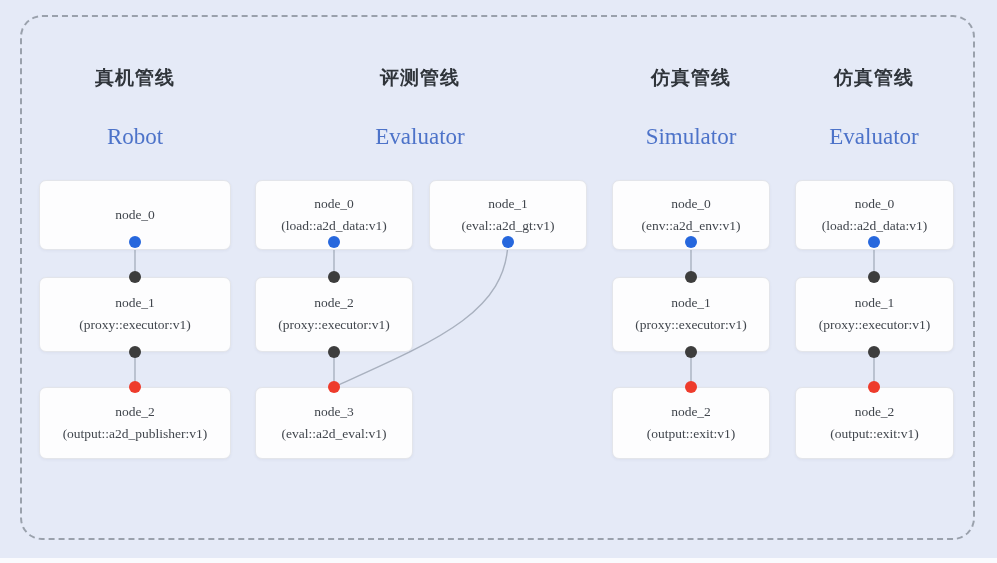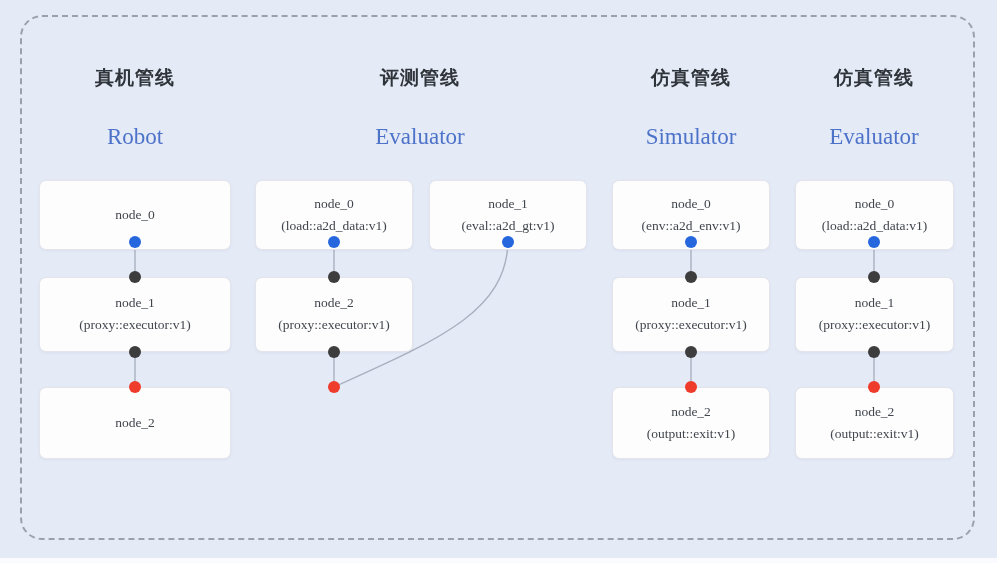--- a/index.html
+++ b/index.html
@@ -72,33 +72,38 @@
 
   <div class="node r1" style="left:39px;width:192px">
     <div class="node-name">node_0</div>
   </div>
   <div class="node r2" style="left:39px;width:192px">
     <div class="node-name">node_1</div>
     <div class="node-type">(proxy::executor:v1)</div>
   </div>
   <div class="node r3" style="left:39px;width:192px">
     <div class="node-name">node_2</div>
+    <div class="node-type">(output::a2d_publisher:v1)</div>
   </div>
 
   <div class="node r1" style="left:255px;width:158px">
     <div class="node-name">node_0</div>
     <div class="node-type">(load::a2d_data:v1)</div>
   </div>
   <div class="node r1" style="left:429px;width:158px">
     <div class="node-name">node_1</div>
     <div class="node-type">(eval::a2d_gt:v1)</div>
   </div>
   <div class="node r2" style="left:255px;width:158px">
     <div class="node-name">node_2</div>
     <div class="node-type">(proxy::executor:v1)</div>
+  </div>
+  <div class="node r3" style="left:255px;width:158px">
+    <div class="node-name">node_3</div>
+    <div class="node-type">(eval::a2d_eval:v1)</div>
   </div>
 
   <div class="node r1" style="left:612px;width:158px">
     <div class="node-name">node_0</div>
     <div class="node-type">(env::a2d_env:v1)</div>
   </div>
   <div class="node r2" style="left:612px;width:158px">
     <div class="node-name">node_1</div>
     <div class="node-type">(proxy::executor:v1)</div>
   </div>

